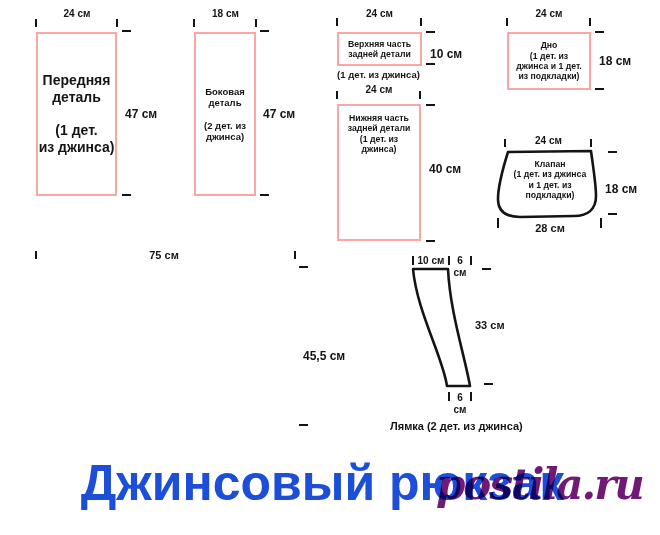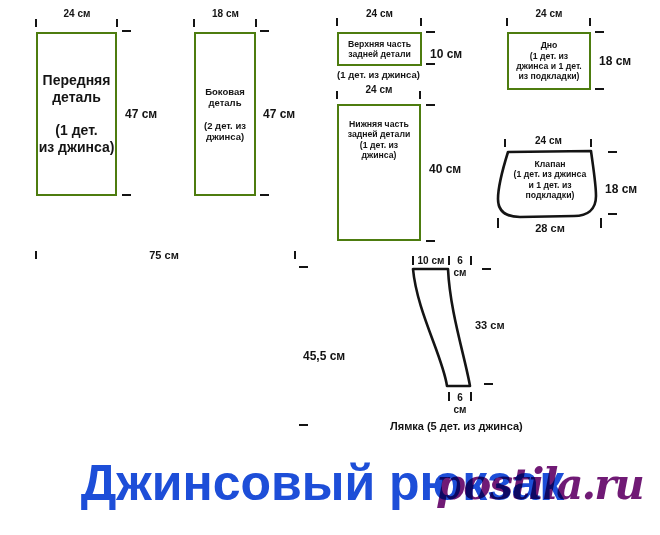--- a/index.html
+++ b/index.html
@@ -1,21 +1,21 @@
 <!DOCTYPE html>
 <html><head>
 <meta charset="utf-8">
 <style>
   html,body{margin:0;padding:0;background:#fff;}
   .canvas{
     position:relative;width:660px;height:535px;background:#ffffff;
     font-family:"Liberation Sans","DejaVu Sans",sans-serif;color:#141414;overflow:hidden;
   }
   .rect{
-    position:absolute;border:2px solid #4d7c0f;background:#ffffff;
+    position:absolute;border:2px solid #fca5a5;background:#ffffff;
     display:flex;align-items:center;justify-content:center;box-sizing:border-box;
   }
   .ptext{
     white-space:pre-line;text-align:center;font-weight:bold;line-height:1.2;color:#141414;
   }
   .dim{
     position:absolute;font-weight:bold;color:#141414;white-space:pre;line-height:1.05;
   }
   .dim-c{text-align:center;}
   .f10{font-size:10px;}
@@ -90,21 +90,21 @@
 джинса и 1 дет.
 из подкладки)</div>
   </div>
   <div class="hd" style="left:595px;top:31px"></div>
   <div class="hd" style="left:595px;top:88px"></div>
   <div class="dim f12" style="left:599px;top:55px">18 см</div>
 
   <div class="vt" style="left:336px;top:91px"></div>
   <div class="vt" style="left:419px;top:91px"></div>
   <div class="dim dim-c f10" style="left:337px;top:85px;width:84px">24 см</div>
-  <div class="rect" style="left:337px;top:104px;width:84px;height:137px;align-items:flex-start;padding-top:13px">
+  <div class="rect" style="left:337px;top:104px;width:84px;height:137px;align-items:flex-start;padding-top:7px">
     <div class="ptext" style="font-size:8.7px">Нижняя часть
 задней детали
 (1 дет. из
 джинса)</div>
   </div>
   <div class="hd" style="left:426px;top:104px"></div>
   <div class="hd" style="left:426px;top:240px"></div>
   <div class="dim f12" style="left:429px;top:163px">40 см</div>
 
   <div class="vt" style="left:504px;top:139px"></div>
@@ -140,18 +140,18 @@
   <svg class="shape" style="left:405px;top:262px" width="75" height="130" viewBox="0 0 75 130">
     <path d="M8,7 L43,7 C45,50 60,95 65,124 L42,124 C38,95 12,50 8,7 Z"></path>
   </svg>
   <div class="hd" style="left:482px;top:268px"></div>
   <div class="dim f11" style="left:475px;top:320px">33 см</div>
   <div class="hd" style="left:484px;top:383px"></div>
   <div class="vt" style="left:448px;top:392px;height:9px"></div>
   <div class="vt" style="left:470px;top:392px;height:9px"></div>
   <div class="dim dim-c f10" style="left:450px;top:393px;width:20px">6</div>
   <div class="dim dim-c f10" style="left:450px;top:405px;width:20px">см</div>
-  <div class="dim dim-c f11" style="left:390px;top:421px;width:130px">Лямка (5 дет. из джинса)</div>
+  <div class="dim dim-c f11" style="left:390px;top:421px;width:130px">Лямка (2 дет. из джинса)</div>
 
   <div class="title">Джинсовый рюкзак</div>
   <div class="watermark">postila.ru</div>
 
 </div>
 
 </body></html>

